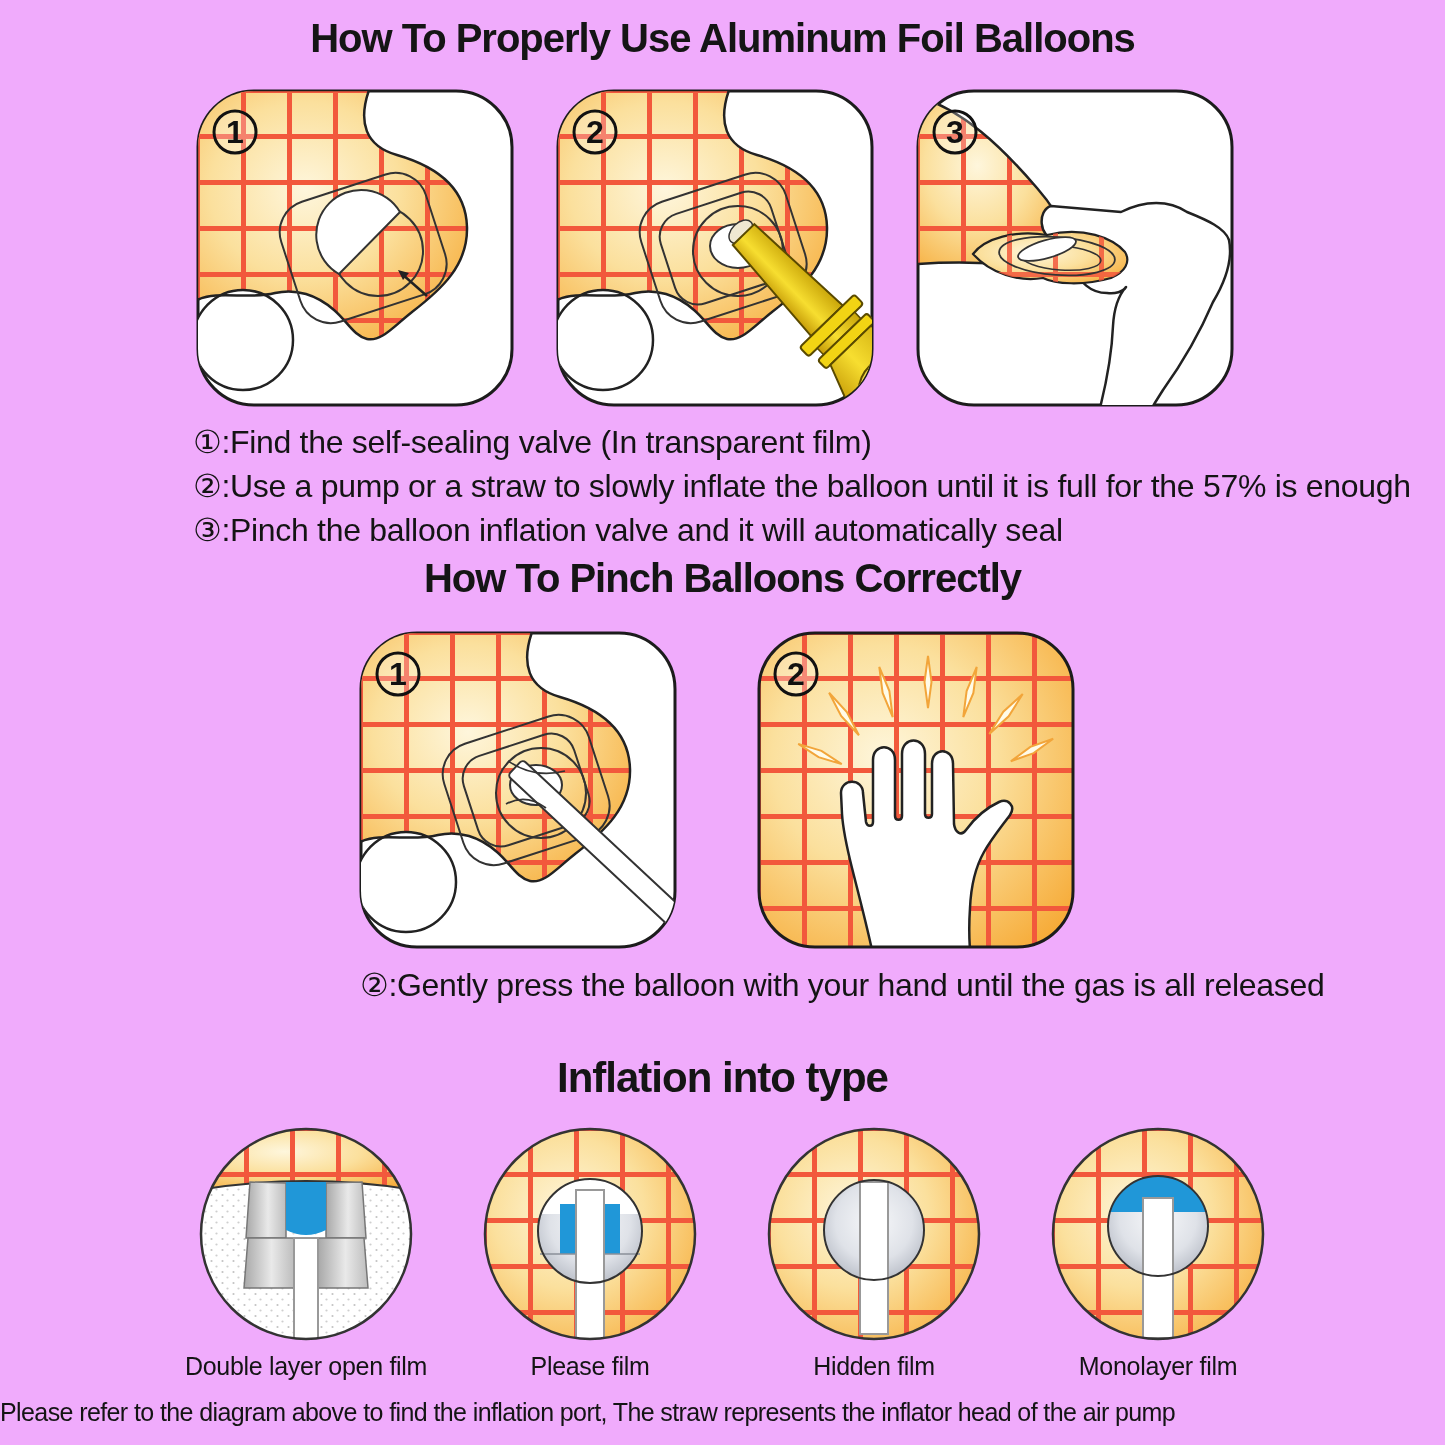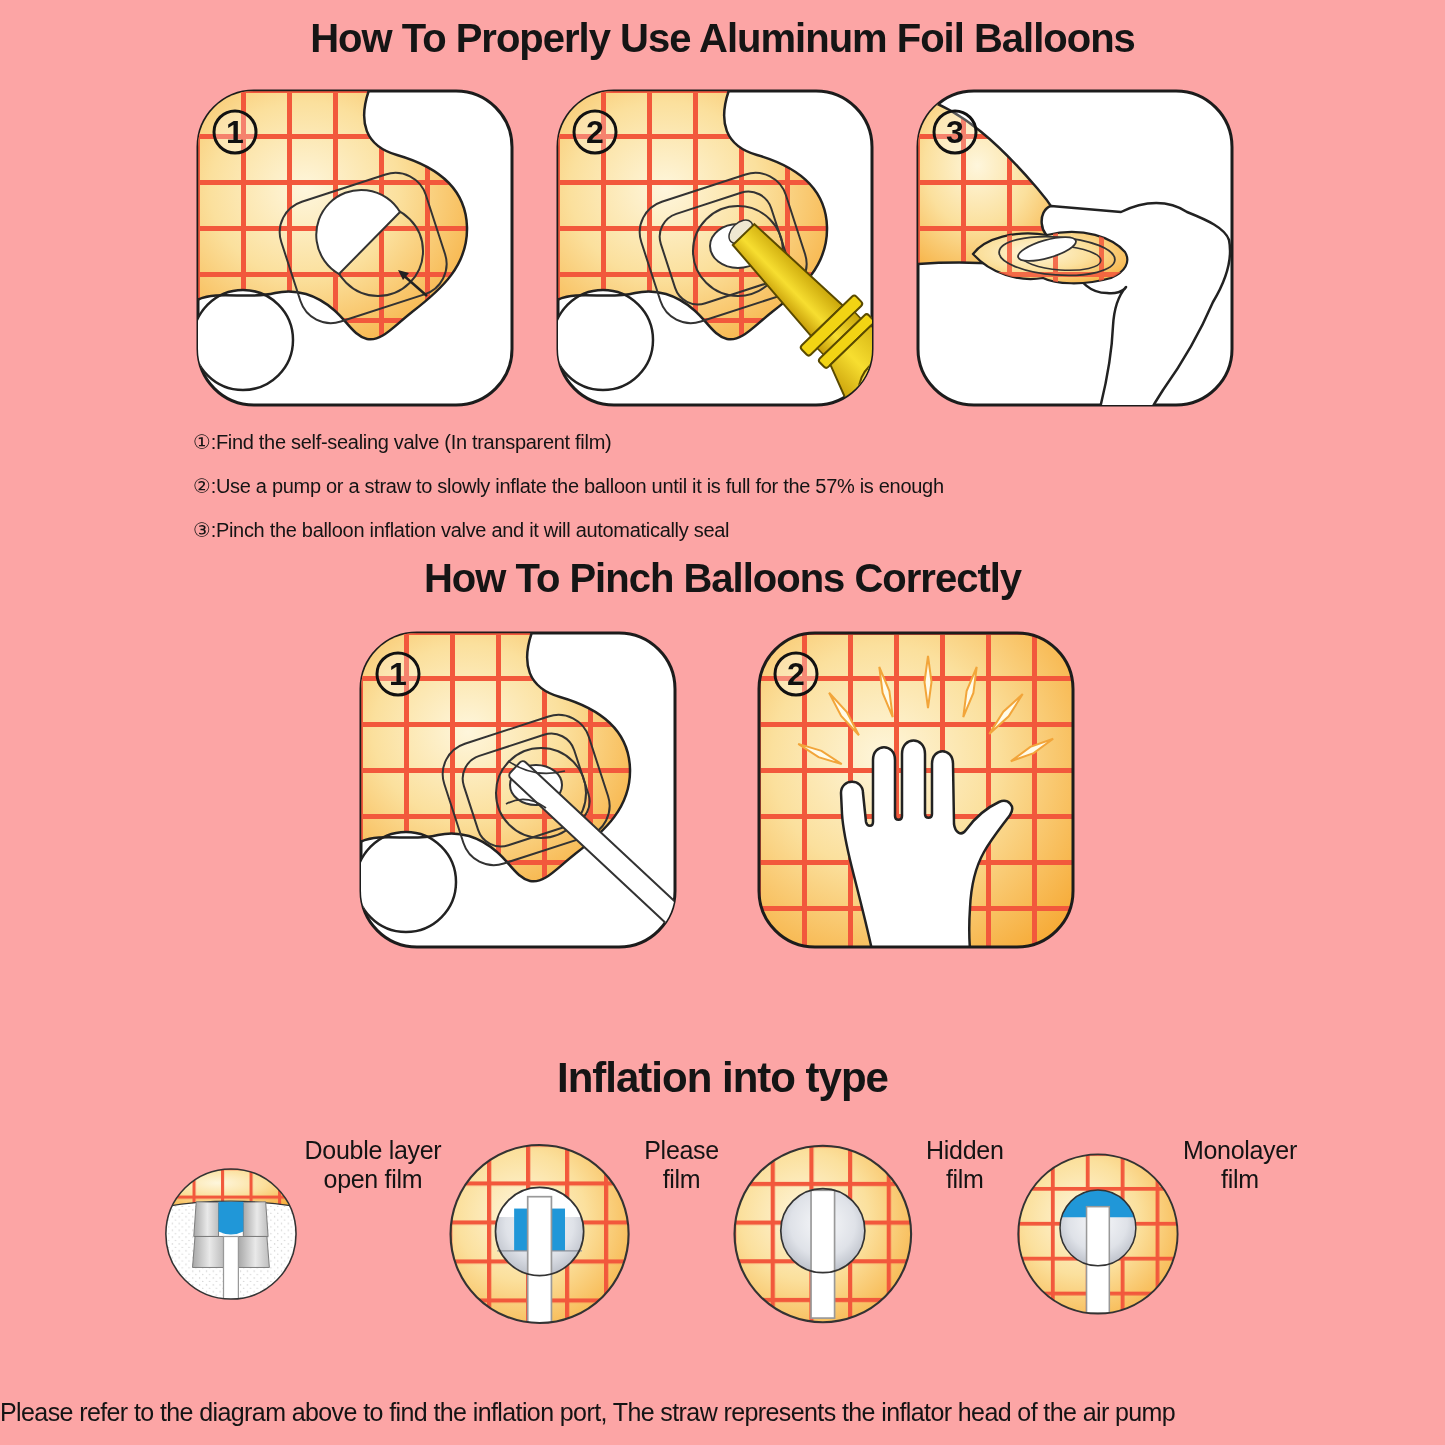--- a/index.html
+++ b/index.html
@@ -1,24 +1,24 @@
 <!DOCTYPE html>
 <html><head>
 <meta charset="utf-8">
 <style>
   html,body{margin:0;padding:0;background:#fff;}
-  .canvas{position:relative;width:1445px;height:1445px;background:#fca5a5;overflow:hidden;
+  .canvas{position:relative;width:1445px;height:1445px;background:#f0abfc;overflow:hidden;
           font-family:"Liberation Sans","DejaVu Sans",sans-serif;color:#111;}
   .title{position:absolute;left:0;width:100%;text-align:center;
          font-size:40px;font-weight:bold;letter-spacing:-1px;color:#151515;}
-  .steps{position:absolute;font-size:20px;letter-spacing:-0.3px;line-height:44px;color:#141414;}
+  .steps{position:absolute;font-size:32px;letter-spacing:-0.3px;line-height:44px;color:#141414;}
   .row{position:absolute;display:flex;}
   .panel{width:320px;height:320px;}
   .panel svg{display:block;}
-  .portcell{width:284px;display:flex;}
+  .portcell{width:284px;display:flex;flex-direction:column;align-items:center;}
   .portcell svg{display:block;width:216px;height:216px;}
   .portlabel{margin-top:10px;font-size:25px;letter-spacing:-0.3px;color:#141414;text-align:center;}
   .footnote{position:absolute;left:0;width:100%;text-align:left;top:1398px;
             font-size:25px;letter-spacing:-0.6px;color:#141414;}
   svg text{font-family:"Liberation Sans","DejaVu Sans",sans-serif;}
 </style>
 </head>
 <body>
 
 <div class="canvas">
@@ -224,20 +224,21 @@
         <rect x="3" y="3" width="314" height="314" rx="56" fill="none" stroke="#1c1c1c" stroke-width="3"></rect>
         <g>
           <circle cx="40" cy="44" r="21" fill="#fff" fill-opacity="0.3" stroke="#111" stroke-width="3"></circle>
           <text x="40" y="55" text-anchor="middle" font-size="32" font-weight="bold" fill="#111">2</text>
         </g>
       </svg>
     </div>
   </div>
 
   <div class="steps" style="top:962px;left:360px;line-height:46px">
+    <div>②:Gently press the balloon with your hand until the gas is all released</div>
   </div>
 
   <div class="title" style="top:1054px;font-size:42px">Inflation into type</div>
 
   <div class="row" style="top:1126px;left:164px">
 
     <div class="portcell">
       <svg viewBox="0 0 216 216">
         <g clip-path="url(#clipCircle)">
           <rect x="0" y="0" width="216" height="216" fill="#fff"></rect>

